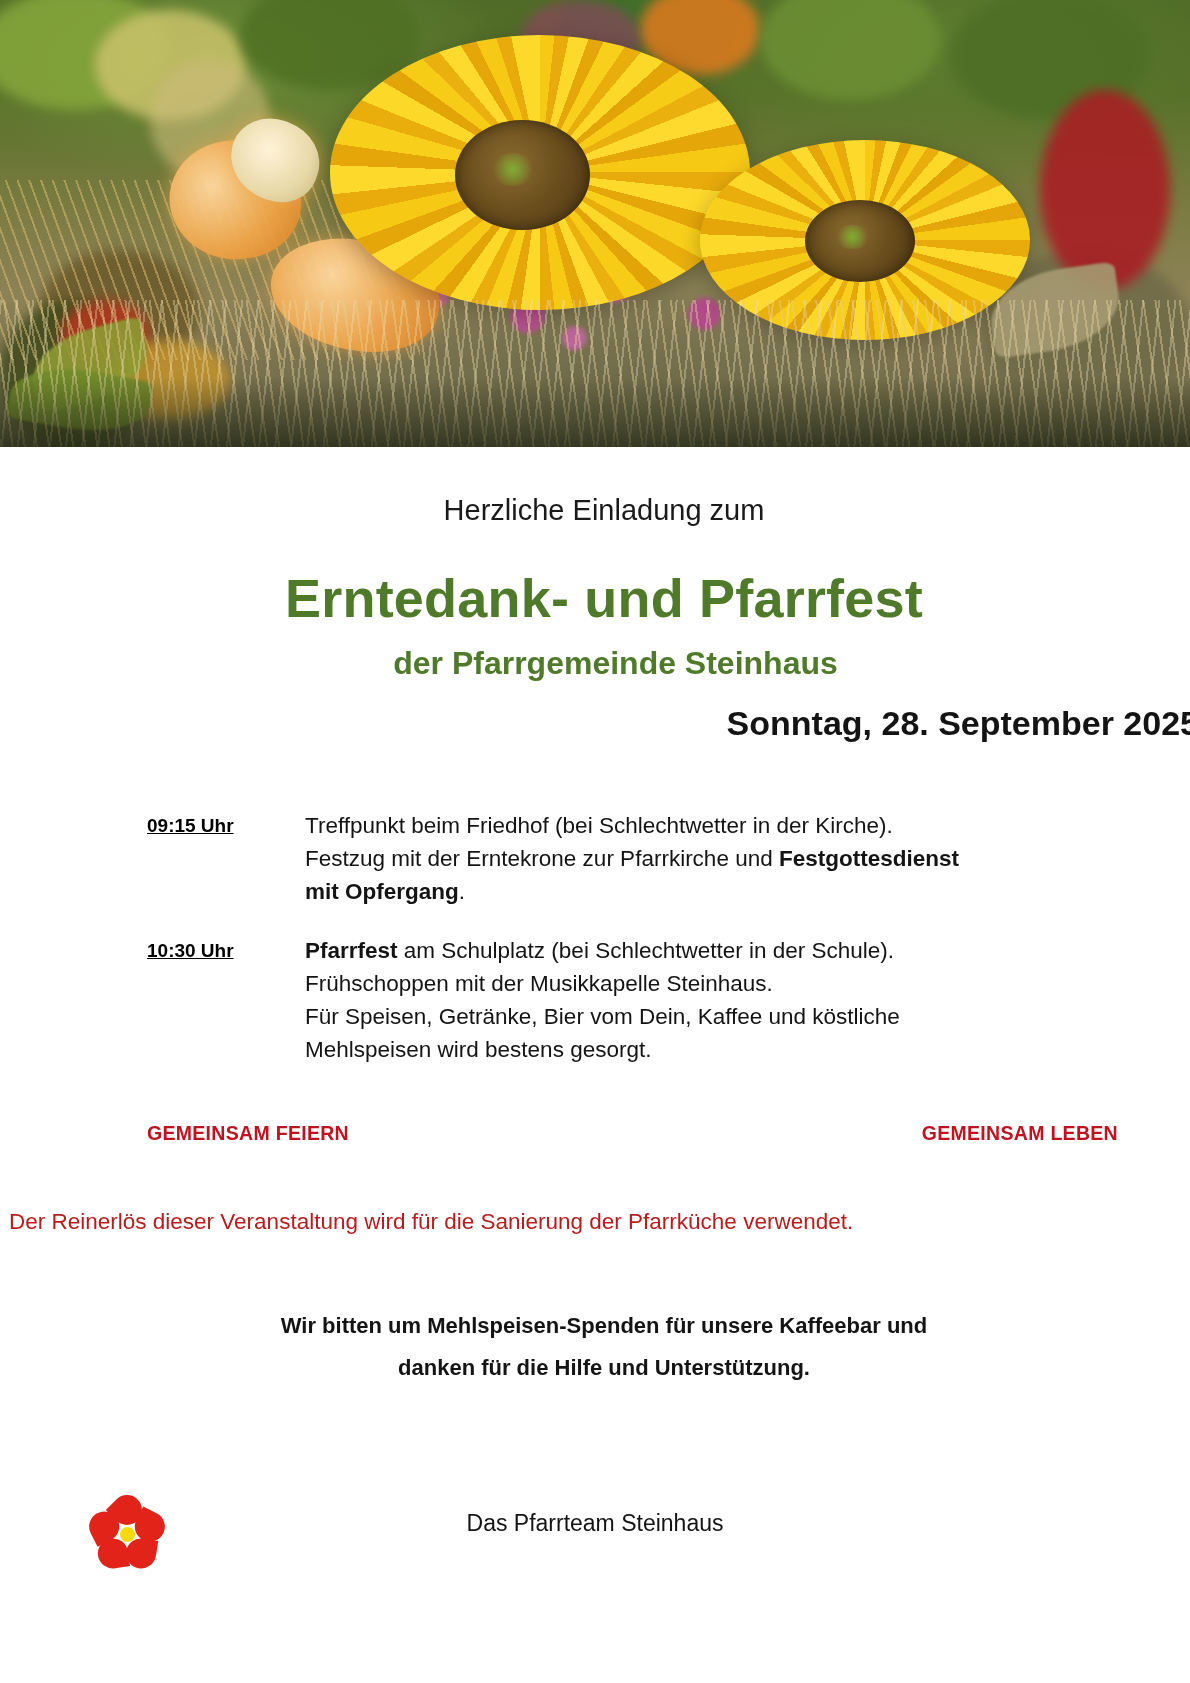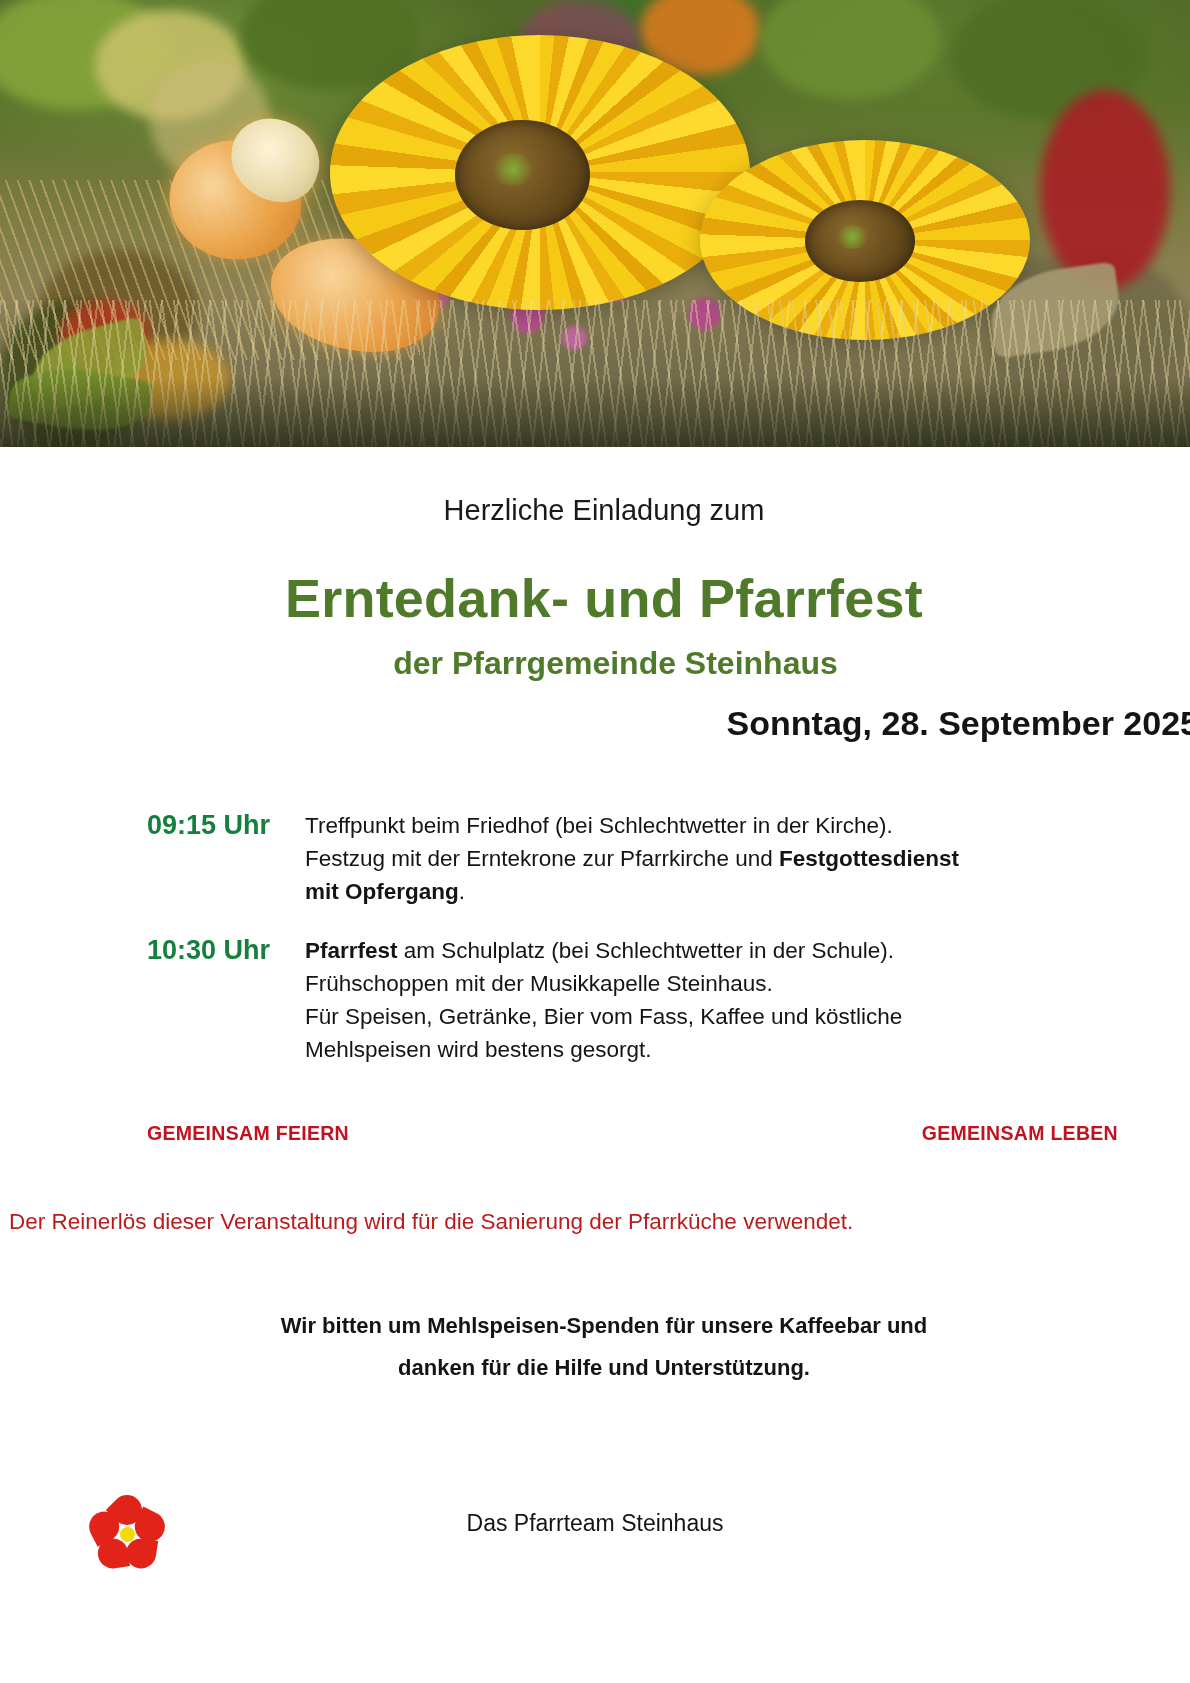--- a/index.html
+++ b/index.html
@@ -224,24 +224,25 @@
     padding-right: 100px;
   }
   .sched-row {
     display: flex;
     align-items: flex-start;
     margin-bottom: 26px;
   }
   .sched-time {
     width: 158px;
     flex: 0 0 158px;
-    font-size: 27px;
-    font-weight: bold;
-    color: #15803d;
+    font-size: 19px;
+    font-weight: bold;
+    color: #000000;
     line-height: 33px;
+    text-decoration: underline;
   }
   .sched-text {
     font-size: 22.5px;
     color: #141414;
     line-height: 33px;
   }
   .sched-text b { font-weight: bold; }
 
   .slogan-row {
     margin-top: 56px;
@@ -419,21 +420,21 @@
         <span>Festzug mit der Erntekrone zur Pfarrkirche und </span><b>Festgottesdienst</b><br>
         <b>mit Opfergang</b><span>.</span>
       </div>
     </div>
 
     <div class="sched-row">
       <div class="sched-time">10:30 Uhr</div>
       <div class="sched-text">
         <b>Pfarrfest</b><span> am Schulplatz (bei Schlechtwetter in der Schule).</span><br>
         <span>Frühschoppen mit der Musikkapelle Steinhaus.</span><br>
-        <span>Für Speisen, Getränke, Bier vom Fass, Kaffee und köstliche</span><br>
+        <span>Für Speisen, Getränke, Bier vom Dein, Kaffee und köstliche</span><br>
         <span>Mehlspeisen wird bestens gesorgt.</span>
       </div>
     </div>
 
   </div>
 
   <div class="slogan-row">
     <div class="slogan">GEMEINSAM FEIERN</div>
     <div class="slogan">GEMEINSAM LEBEN</div>
   </div>

